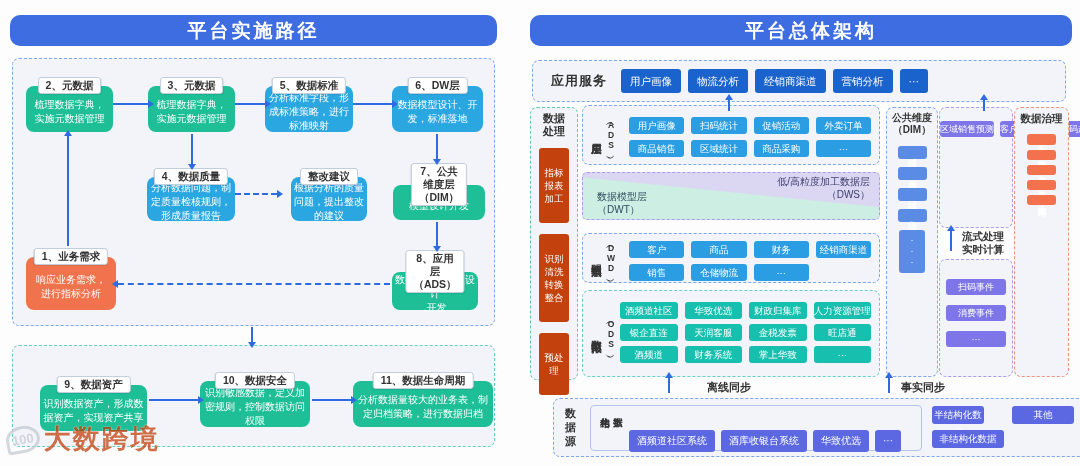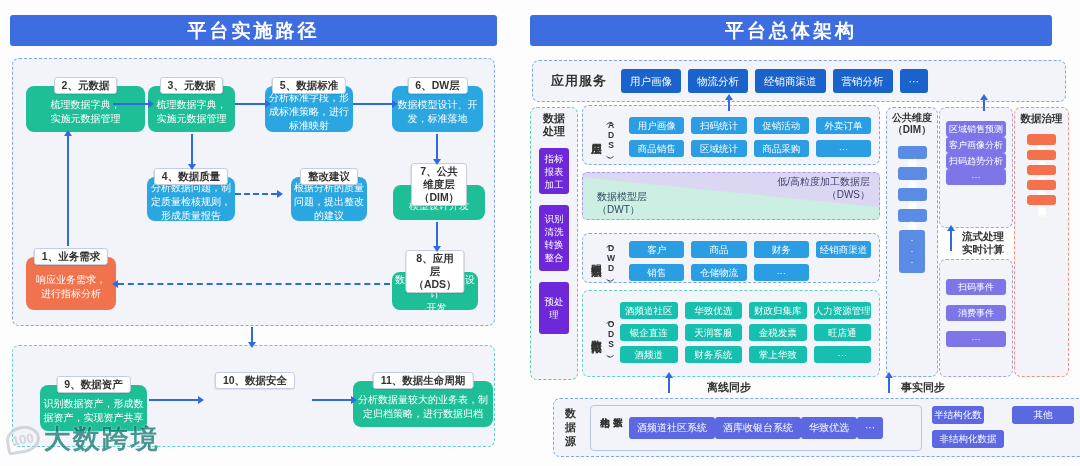--- a/index.html
+++ b/index.html
@@ -1,24 +1,24 @@
 <!DOCTYPE html>
 <html><head>
 <meta charset="utf-8">
 <style>
   html,body{margin:0;padding:0;background:#ffffff;}
   #app{position:relative;width:1080px;height:466px;background:#fdfdfe;overflow:hidden;
        font-family:"Liberation Sans","DejaVu Sans",sans-serif;color:#333;}
   .pre{white-space:pre-line;}
 
   
-  .hdr{position:absolute;background:#3e6ce1;color:#fff;border-radius:3px;
+  .hdr{position:absolute;background:#3e6ce1;color:#fff;border-radius:10px;
        font-size:19px;font-weight:bold;text-align:center;line-height:31px;letter-spacing:3px;}
   .p-lheader{left:10px;top:15px;width:487px;height:31px;}
-  .p-rheader{left:530px;top:15px;width:522px;height:31px;}
+  .p-rheader{left:530px;top:15px;width:522px;height:31px;padding-left:20px;}
 
   
   .cont{position:absolute;border-radius:7px;background:#f2f4f9;}
   .b-blue{border:1px dashed #7ea6ee;}
   .b-teal{border:1px dashed #66cfc4;}
   .b-green{border:1px dashed #5fc9a9;}
   .b-purple{border:1px dashed #a79ef0;}
   .b-red{border:1px dashed #f4917c;}
   .p-cont1{left:12px;top:58px;width:481px;height:266px;}
   .p-cont2{left:12px;top:345px;width:481px;height:100px;}
@@ -28,21 +28,21 @@
   .fb .tab{position:absolute;top:0;left:50%;transform:translateX(-50%);z-index:2;
            background:#fff;border:1px solid #c2cddd;border-radius:3px;box-shadow:0 1px 1px rgba(0,0,0,.08);
            font-size:10.5px;font-weight:bold;color:#333;padding:1px 7px;white-space:nowrap;text-align:center;line-height:1.25;}
   .fb .tab.tab2{white-space:pre-line;}
   .fb .fbody{position:absolute;top:9px;left:0;right:0;bottom:0;border-radius:8px;color:#fff;
              font-size:10px;line-height:1.4;display:flex;align-items:center;justify-content:center;
              text-align:center;padding:8px 3px 2px;box-sizing:border-box;}
   .fb .fbody.t2{top:22px;}
   .green{background:#1ebf97;} .blue{background:#2aa7e1;} .orange{background:#f0734e;}
   .p-b1{left:26px;top:248px;width:90px;height:62px;}
-  .p-b2{left:26px;top:77px;width:87px;height:55px;padding-left:32px;}
+  .p-b2{left:26px;top:77px;width:87px;height:55px;}
   .p-b3{left:148px;top:77px;width:87px;height:55px;}
   .p-b4{left:147px;top:168px;width:88px;height:53px;}
   .p-b5{left:265px;top:77px;width:88px;height:55px;}
   .p-b6{left:392px;top:77px;width:91px;height:55px;}
   .p-b7{left:393px;top:163px;width:92px;height:57px;}
   .p-rect{left:277px;top:168px;width:76px;height:53px;margin-left:14px;}
   .p-b8{left:392px;top:250px;width:86px;height:60px;}
   .p-b9{left:40px;top:376px;width:107px;height:55px;}
   .p-b10{left:200px;top:372px;width:110px;height:55px;}
   .p-b11{left:353px;top:372px;width:140px;height:55px;}
@@ -82,22 +82,22 @@
   .appsvc-label{font-size:13px;font-weight:bold;margin-left:18px;letter-spacing:1px;}
   .appsvc-btns{display:flex;gap:7px;margin-left:14px;}
   .btn{background:#1a63cc;color:#fff;border-radius:3px;height:24px;line-height:24px;
        padding:0 9px;font-size:10.5px;white-space:nowrap;}
 
   .p-proc{left:530px;top:107px;width:46px;height:271px;}
   .collabel{position:absolute;top:4px;left:0;right:0;text-align:center;font-size:11px;
             font-weight:bold;line-height:1.2;}
   .procchips{position:absolute;top:40px;left:0;right:0;display:flex;flex-direction:column;
              align-items:center;gap:11px;}
-  .pchip{width:30px;background:#6d28d9;color:#fff;border-radius:3px;font-size:9.5px;line-height:13px;
-         display:flex;align-items:center;justify-content:center;text-align:center;padding:3px 1px;box-sizing:border-box;}
+  .pchip{width:30px;background:#c2410c;color:#fff;border-radius:3px;font-size:9.5px;line-height:13px;
+         display:flex;align-items:center;justify-content:center;text-align:center;padding:18px 1px;box-sizing:border-box;}
   .h46{min-height:46px;} .h66{min-height:66px;} .h52{min-height:52px;}
 
   .p-ads{left:582px;top:105px;width:296px;height:58px;}
   .p-dwd{left:582px;top:233px;width:296px;height:48px;}
   .p-ods{left:582px;top:290px;width:296px;height:85px;}
   .vlabel{position:absolute;left:7px;top:0;bottom:0;display:flex;align-items:center;gap:1px;}
   .vcn{writing-mode:vertical-rl;text-orientation:upright;font-size:10.5px;font-weight:bold;color:#333;letter-spacing:1px;}
   .ven{writing-mode:vertical-rl;text-orientation:upright;font-size:8.5px;font-weight:bold;color:#333;}
   .chipgrid{position:absolute;display:grid;grid-template-columns:repeat(4,1fr);gap:6px 7px;}
   .g-ads{left:46px;right:8px;top:11px;}
@@ -114,47 +114,47 @@
   .dws-t{position:absolute;right:9px;top:3px;font-size:10px;color:#3c3c6e;text-align:right;line-height:1.25;}
 
   .p-dim{left:886px;top:107px;width:50px;height:268px;}
   .dimchips{position:absolute;top:38px;left:0;right:0;display:flex;flex-direction:column;align-items:center;gap:8px;}
   .vchip{writing-mode:vertical-rl;text-orientation:upright;color:#fff;border-radius:3px;
          font-size:9px;letter-spacing:1px;padding:5px 8px;}
   .v-blue{background:#5a8ce6;} .v-orange{background:#f3724d;}
 
   .p-stream1{left:939px;top:107px;width:72px;height:119px;}
   .p-stream2{left:939px;top:259px;width:72px;height:116px;}
-  .strchips1{position:absolute;top:13px;left:0;right:0;display:flex;flex-direction:column;align-items:center;}
+  .strchips1{position:absolute;top:13px;left:0;right:0;display:flex;flex-direction:row;align-items:center;gap:6px;}
   .strchips2{position:absolute;top:19px;left:0;right:0;display:flex;flex-direction:column;align-items:center;gap:10px;}
   .schip{width:60px;height:16px;line-height:16px;background:#7e76e8;color:#fff;border-radius:3px;
          font-size:9px;text-align:center;white-space:nowrap;}
 
   .p-gov{left:1014px;top:107px;width:53px;height:268px;}
   .govchips{position:absolute;top:26px;left:0;right:0;display:flex;flex-direction:column;align-items:center;gap:5px;}
   .govchips .vchip{padding:3px 8px;}
 
   .p-dsrc{left:532px;top:398px;width:534px;height:57px;margin-left:21px;}
   .dsrc-label{position:absolute;left:11px;top:8px;width:13px;font-size:11px;font-weight:bold;line-height:1.25;}
   .dsin{position:absolute;left:36px;top:6px;width:330px;height:44px;border:1px solid #b7c3ea;border-radius:4px;}
   .structlbl{position:absolute;left:7px;top:4px;display:flex;gap:0px;}
   .structlbl span{writing-mode:vertical-rl;text-orientation:upright;font-size:9.5px;font-weight:bold;color:#333;}
-  .dsin-chips{position:absolute;left:38px;top:11px;display:flex;gap:0;}
+  .dsin-chips{position:absolute;left:38px;top:24px;display:flex;gap:6px;}
   .ichip{background:#5b68e2;color:#fff;border-radius:3px;height:22px;line-height:22px;
          padding:0 8px;font-size:10px;white-space:nowrap;}
   .rchip{position:absolute;background:#5b68e2;color:#fff;border-radius:3px;height:18px;line-height:18px;
          font-size:9.5px;text-align:center;}
   .p-semi{left:378px;top:7px;width:52px;} .p-unstr{left:378px;top:31px;width:72px;}
   .p-other{left:458px;top:7px;width:62px;}
 
   
   .wm{position:absolute;left:6px;top:421px;display:flex;align-items:center;gap:4px;opacity:.75;z-index:5;}
   .wm-badge{font-size:13px;font-weight:900;color:#c5cbd4;border:3px solid #c5cbd4;
             border-radius:50% 50% 50% 4px;padding:3px 3px;transform:rotate(-10deg);}
-  .wm-text{font-size:27px;font-weight:900;color:#0f766e;letter-spacing:2px;
+  .wm-text{font-size:27px;font-weight:900;color:#c2410c;letter-spacing:2px;
            text-shadow:0 0 1px #fff, 0 0 1px #fff;}
 </style>
 </head>
 <body>
 
 <div id="app">
 
   <div class="hdr p-lheader">平台实施路径</div>
   <div class="hdr p-rheader">平台总体架构</div>
 
@@ -202,20 +202,21 @@
 （ADS）</div>
     <div class="fbody t2 pre green">数据应用层的额设计
 ,开发</div>
   </div>
   <div class="fb p-b9">
     <div class="tab">9、数据资产</div>
     <div class="fbody green">识别数据资产，形成数据资产，实现资产共享</div>
   </div>
   <div class="fb p-b10">
     <div class="tab">10、数据安全</div>
+    <div class="fbody green">识别敏感数据，定义加密规则，控制数据访问权限</div>
   </div>
   <div class="fb p-b11">
     <div class="tab">11、数据生命周期</div>
     <div class="fbody green">分析数据量较大的业务表，制定归档策略，进行数据归档</div>
   </div>
 
   <div class="arr ah r a-23"></div>
   <div class="arr ah r a-35"></div>
   <div class="arr ah r a-56"></div>
   <div class="arr av d a-3d"></div>

